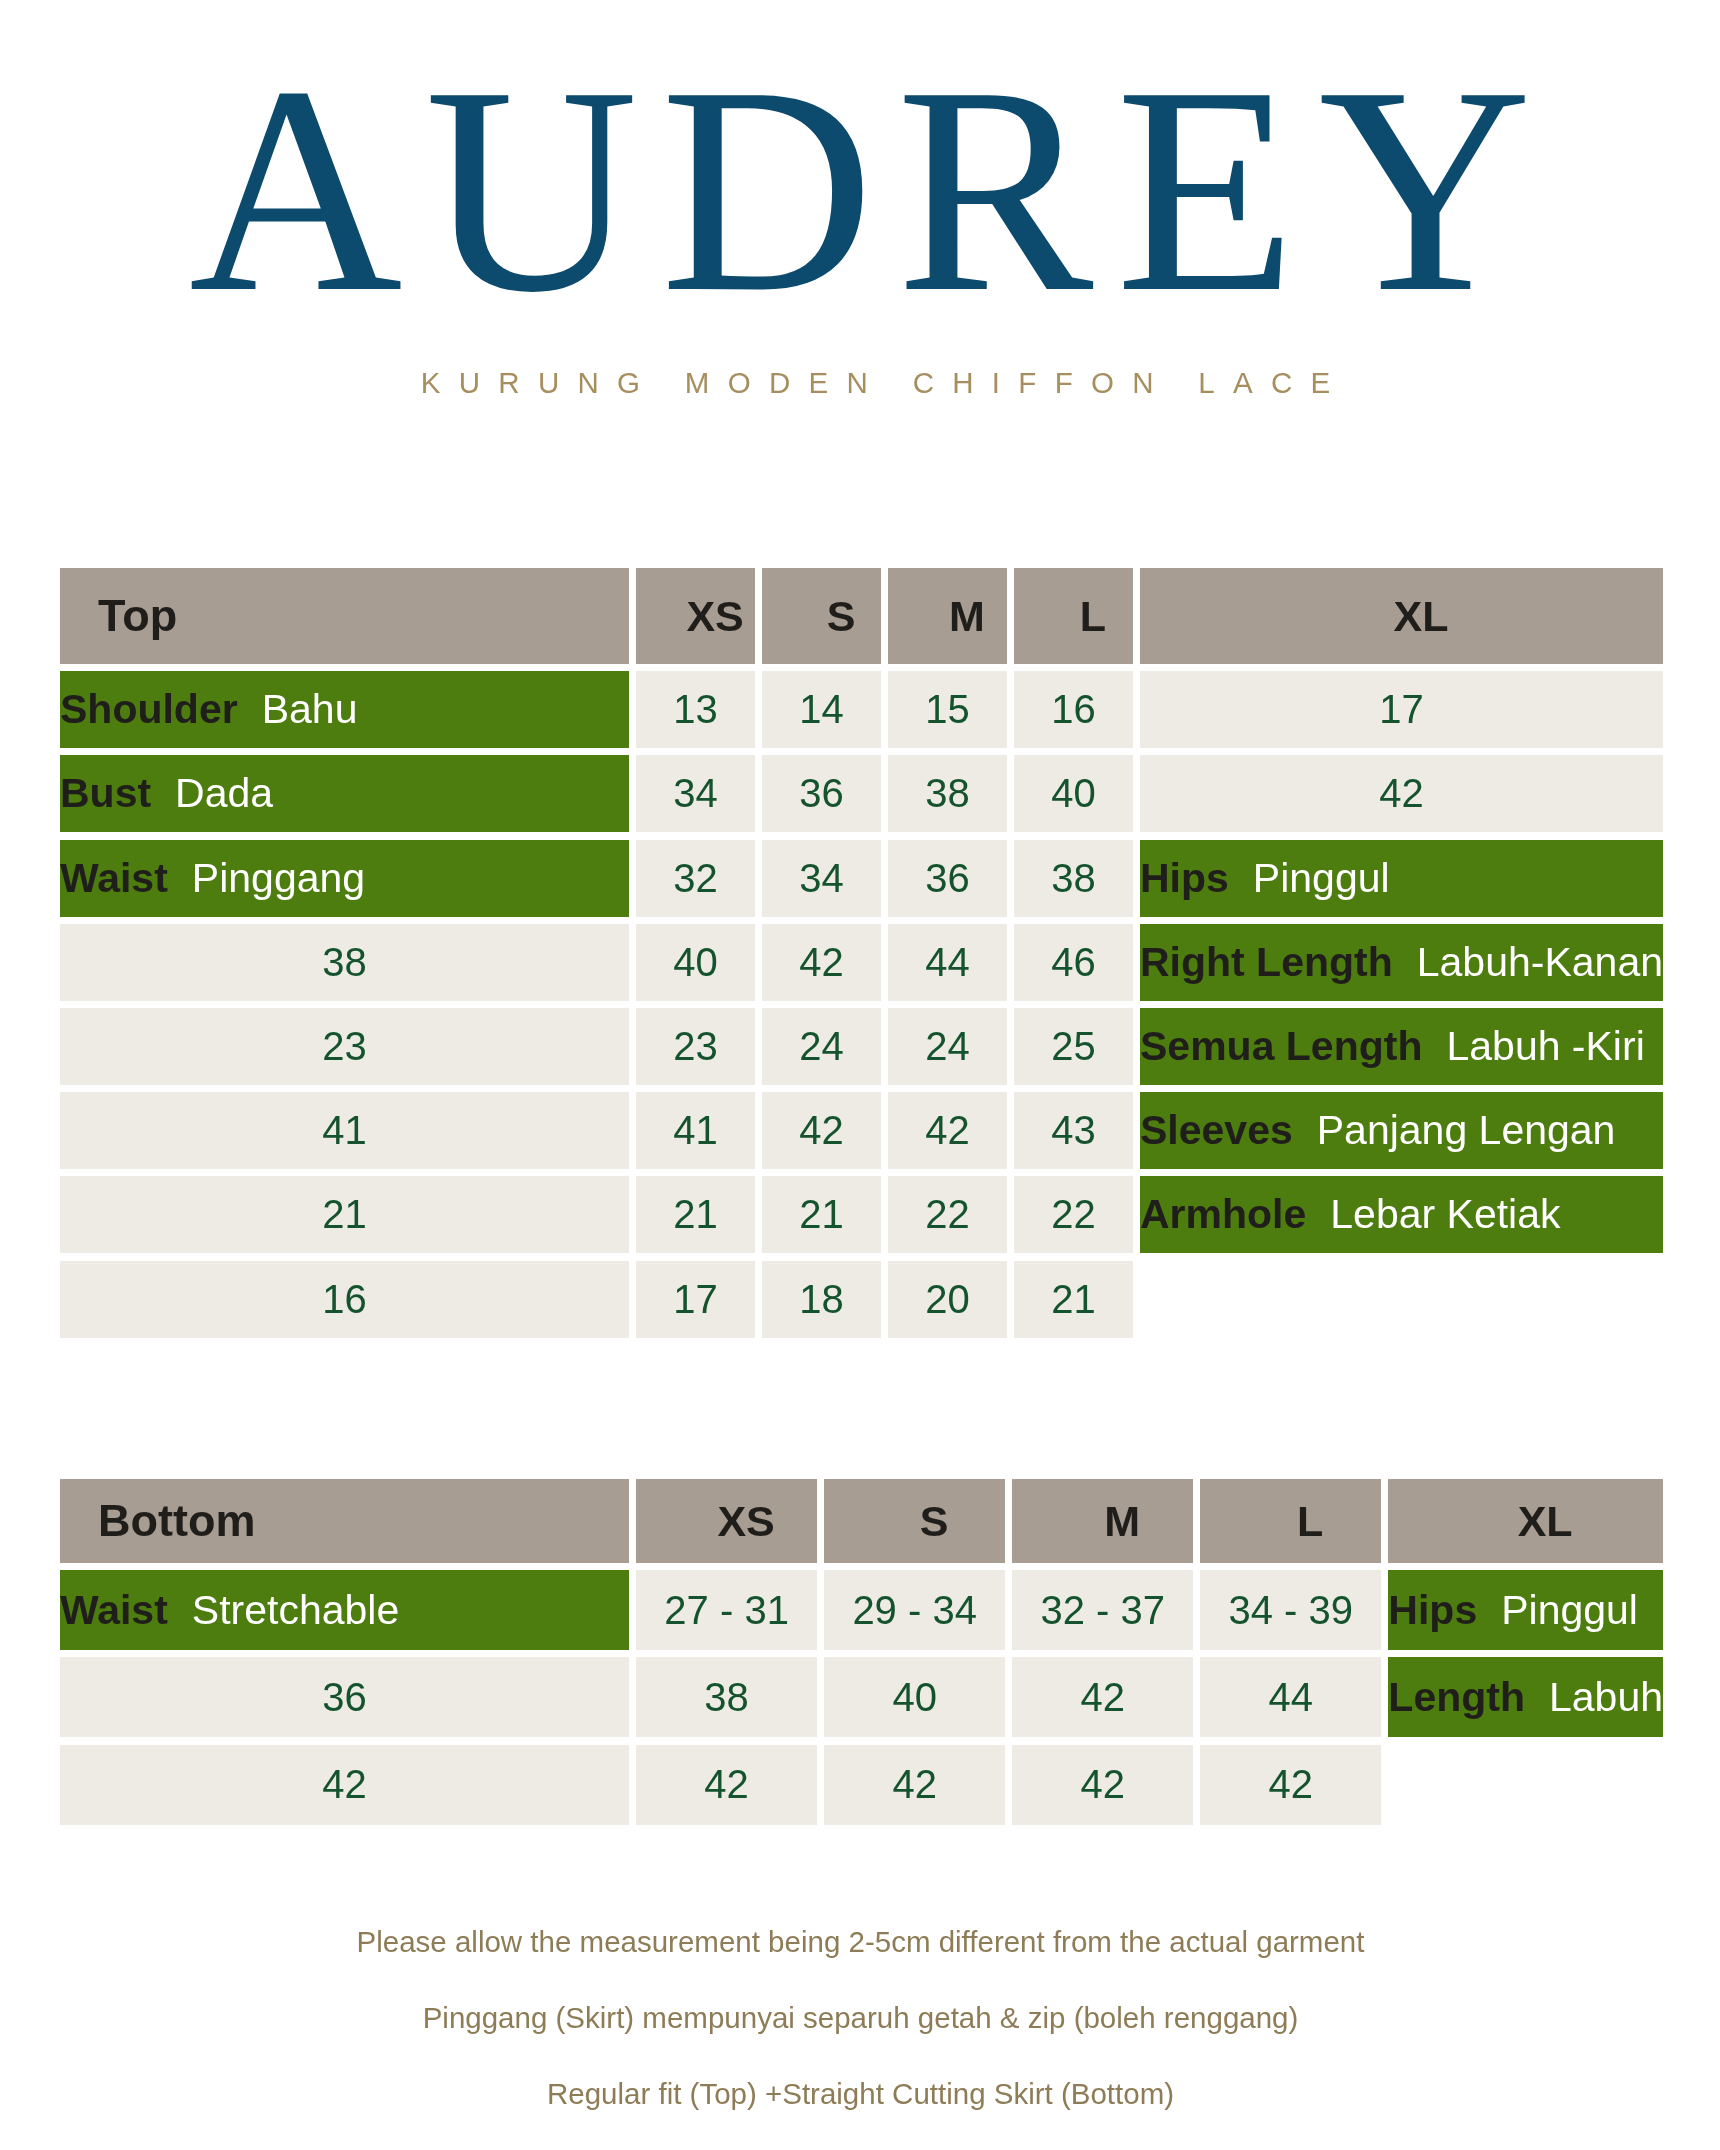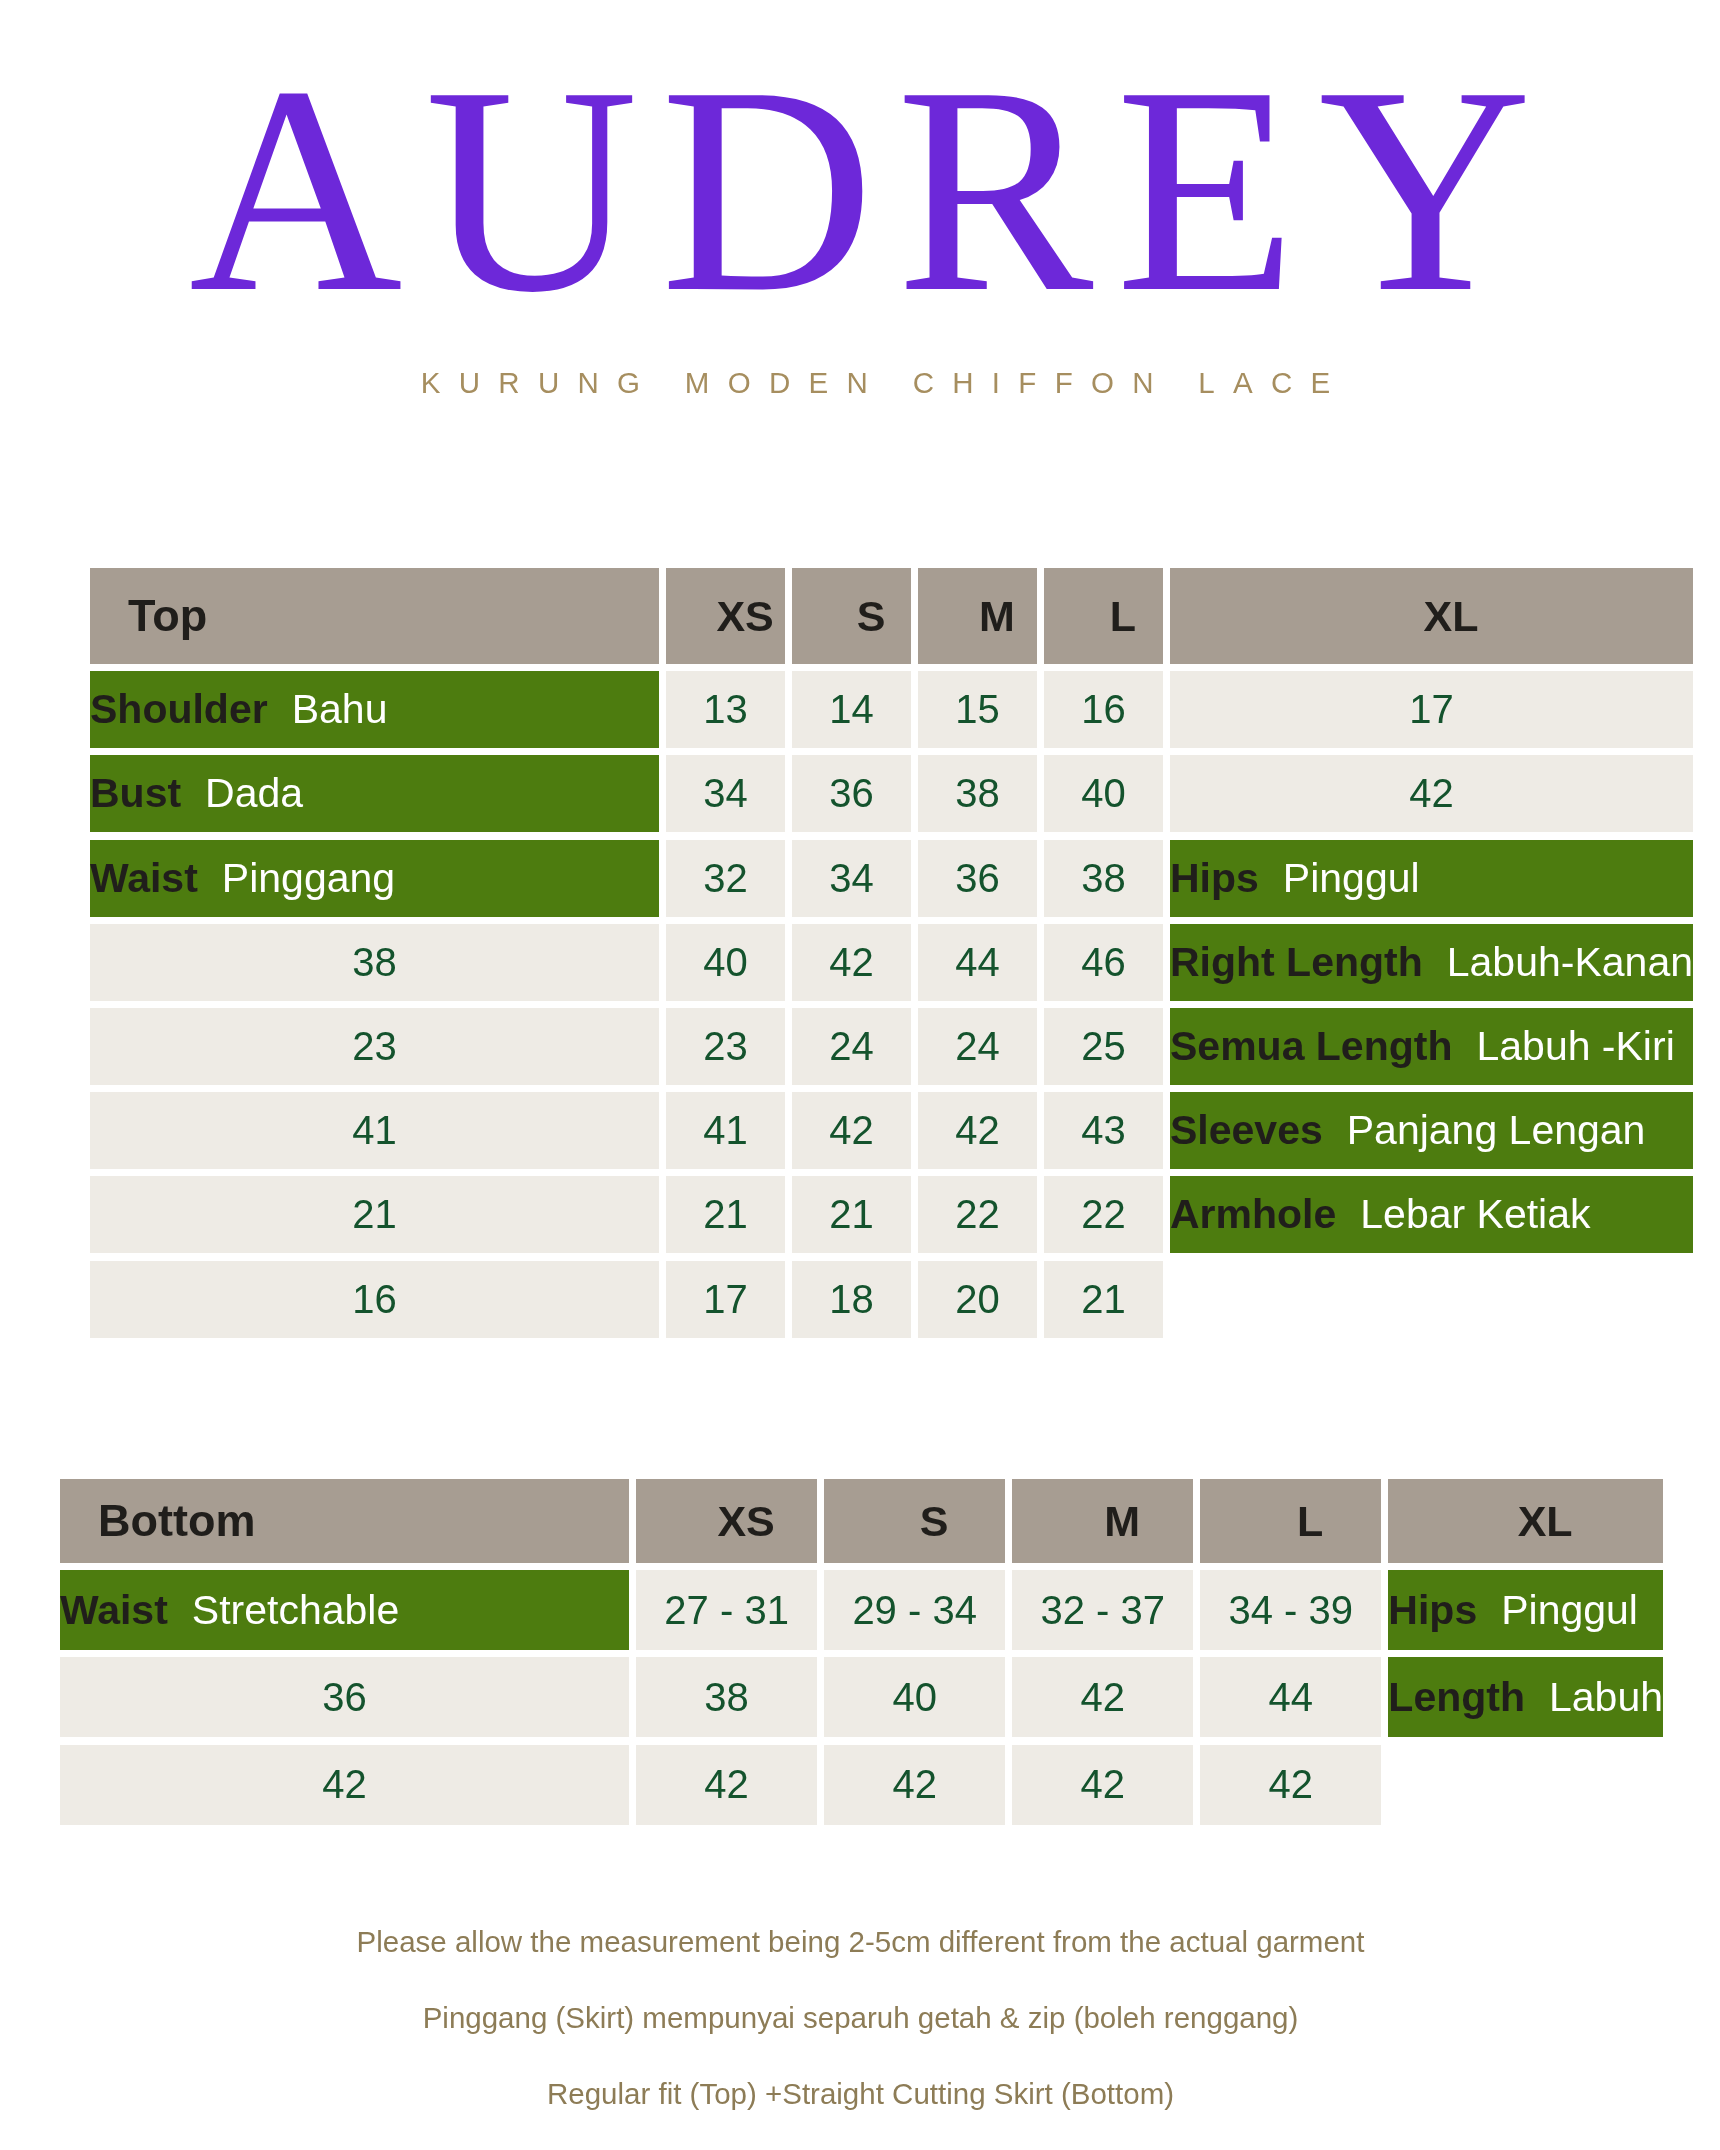--- a/index.html
+++ b/index.html
@@ -4,32 +4,32 @@
 <style>
   html,body{margin:0;padding:0;background:#ffffff;}
   .sheet{
     position:relative;width:1721px;height:2151px;background:#ffffff;
     font-family:"Liberation Sans",sans-serif;overflow:hidden;
   }
   .brand-title{
     position:absolute;top:41px;left:0;width:100%;text-align:center;
     font-family:"Liberation Serif",serif;font-weight:400;
     font-size:296px;line-height:1;letter-spacing:22px;text-indent:22px;
-    color:#6d28d9;white-space:nowrap;
+    color:#0c4a6e;white-space:nowrap;
   }
   .brand-subtitle{
     position:absolute;top:366px;left:0;width:100%;text-align:center;
     font-size:29.5px;font-weight:500;letter-spacing:18.3px;text-indent:18.3px;
     color:#a68e5f;white-space:nowrap;padding-left:15px;
   }
   .tbl{
     position:absolute;left:60px;width:1603px;
     display:grid;grid-template-columns:569px 1fr 1fr 1fr 1fr 1fr;gap:7.2px;
   }
-  #top-table{top:568px;grid-template-rows:96px repeat(8,77px);margin-left:30px;}
+  #top-table{top:568px;grid-template-rows:96px repeat(8,77px);}
   #bottom-table{top:1479px;grid-template-rows:84px repeat(3,80px);}
   .hcell{background:#a79d92;color:#201e1b;}
   .hlabel{display:flex;align-items:center;padding-left:38px;
     font-weight:700;font-size:45px;}
   .hsize{display:flex;align-items:center;justify-content:center;
     font-weight:700;font-size:43px;padding-left:39px;}
   .lcell{background:#4d7c0f;display:flex;align-items:center;
     white-space:nowrap;}
   .lcell .en{font-weight:700;font-size:41px;color:#201e1b;}
   .lcell .my{font-size:41px;color:#ffffff;margin-left:24px;}

